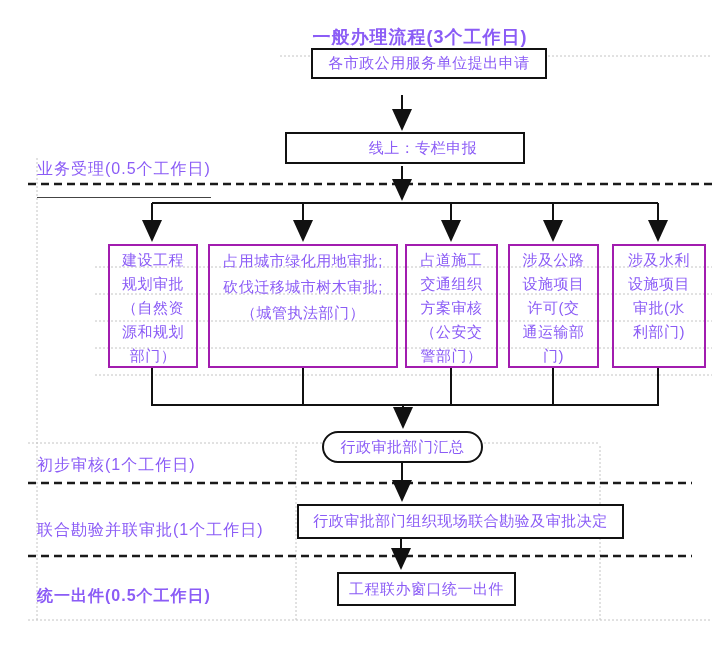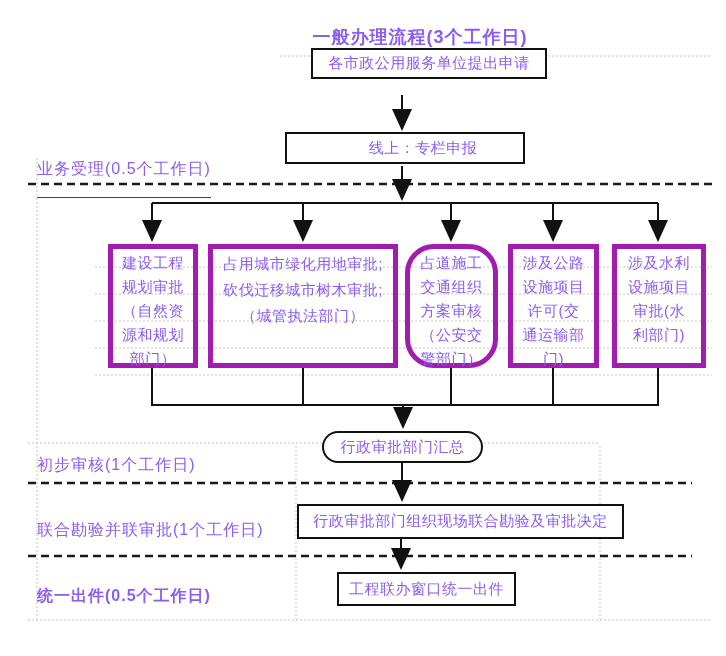--- a/index.html
+++ b/index.html
@@ -17,28 +17,28 @@
     border:2px solid #111;background:#fff;text-align:center;
     font-size:15px;display:flex;align-items:center;justify-content:center;
     letter-spacing:0.5px;
   }
   .box-apply{left:283px;top:48px;width:236px;height:31px;margin-left:28px;}
   .box-online{left:285px;top:132px;width:240px;height:32px;padding-left:36px;}
   .box-summary{left:322px;top:431px;width:161px;height:32px;border-radius:16px;}
   .box-inspection{left:297px;top:504px;width:327px;height:35px;}
   .box-output{left:322px;top:572px;width:179px;height:34px;margin-left:15px;}
   .branch{
-    border:5px solid #a21caf;background:transparent;text-align:center;
+    border:2px solid #a21caf;background:transparent;text-align:center;
     font-size:15px;line-height:24px;white-space:pre-line;
     padding-top:2px;letter-spacing:0.5px;
   }
   .branch .bold{font-weight:normal;margin-top:32px;}
   .br-a{left:108px;top:244px;width:90px;height:124px;}
   .br-b{left:208px;top:244px;width:190px;height:124px;line-height:26px;}
-  .br-c{left:405px;top:244px;width:93px;height:124px;border-radius:29px;}
+  .br-c{left:405px;top:244px;width:93px;height:124px;}
   .br-d{left:508px;top:244px;width:91px;height:124px;}
   .br-e{left:612px;top:244px;width:94px;height:124px;}
   .stage{
     left:37px;font-size:16px;letter-spacing:1px;white-space:nowrap;
   }
   .stage-1{top:159px;border-bottom:1px solid #444;padding-bottom:17px;}
   .stage-2{top:455px;}
   .stage-3{top:520px;}
   .stage-4{top:586px;font-weight:bold;}
 </style>

